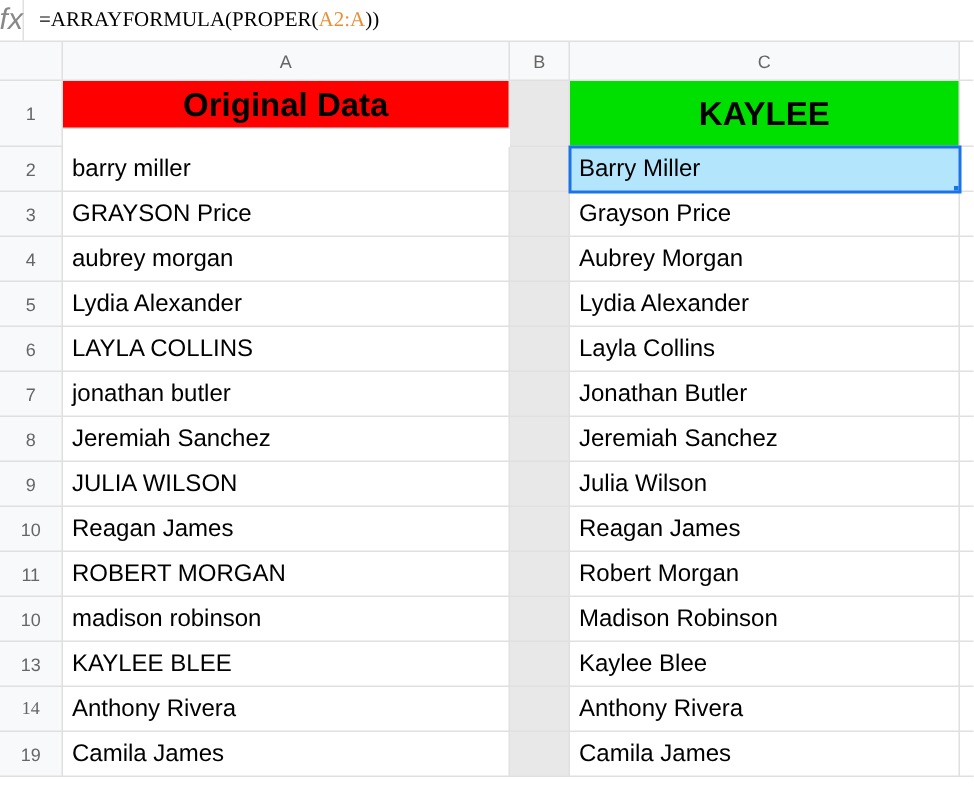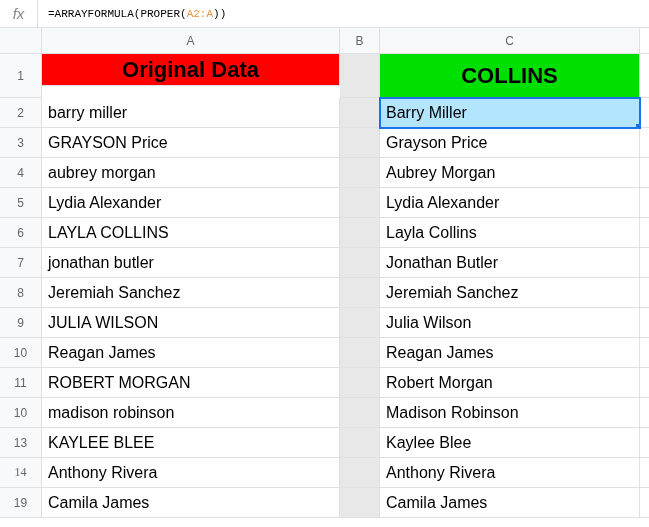--- a/index.html
+++ b/index.html
@@ -1,20 +1,20 @@
 <!DOCTYPE html>
 <html><head>
   <meta charset="utf-8">
   <style>
     * { box-sizing: border-box; margin: 0; padding: 0; }
     body { font-family: Arial, sans-serif; font-size: 14px; background: #fff; width: 649px; }
     
     .formula-bar { display: flex; align-items: center; height: 28px; border-bottom: 1px solid #e0e0e0; background: #fff; }
-    .fx-icon { width: 38px; text-align: center; font-style: italic; color: #888; font-size: 15px; border-right: 1px solid #e0e0e0; height: 100%; display: flex; align-items: center; justify-content: center; }
-    .formula-content { padding-left: 10px; font-family: Liberation Mono, monospace; font-size: 11px; color: #000; }
+    .fx-icon { width: 16px; text-align: center; font-style: italic; color: #888; font-size: 20px; border-right: 1px solid #e0e0e0; height: 100%; display: flex; align-items: center; justify-content: center; }
+    .formula-content { padding-left: 10px; font-family: Liberation Serif, serif; font-size: 14px; color: #000; }
     .formula-content .ref { color: #e69138; }
     
     .sheet { display: grid; grid-template-columns: 42px 298px 40px 260px 9px; }
     
     .col-header { background: #f8f9fa; border-right: 1px solid #e0e0e0; border-bottom: 1px solid #e0e0e0; text-align: center; font-size: 12px; color: #666; height: 26px; display: flex; align-items: center; justify-content: center; }
     .row-header { background: #f8f9fa; border-right: 1px solid #e0e0e0; border-bottom: 1px solid #e0e0e0; text-align: center; font-size: 12px; color: #666; display: flex; align-items: center; justify-content: center; }
     .corner { background: #f8f9fa; border-right: 1px solid #e0e0e0; border-bottom: 1px solid #e0e0e0; }
     
     .cell { border-right: 1px solid #e0e0e0; border-bottom: 1px solid #e0e0e0; padding: 4px 6px; font-size: 16px; color: #000; display: flex; align-items: center; overflow: hidden; white-space: nowrap; }
     
@@ -39,21 +39,21 @@
 
 <div class="sheet" id="sheet">
     <div class="corner"></div>
     <div class="col-header">A</div>
     <div class="col-header">B</div>
     <div class="col-header">C</div>
     <div class="col-header col-filler"></div>
     <div class="row-header header-row" style="height: 44px;">1</div>
     <div class="cell hdr-a header-row" style="height: 32px;">Original Data</div>
     <div class="cell col-b header-row" style="height: 44px;"></div>
-    <div class="cell hdr-c header-row" style="height: 44px;">COLLINS</div>
+    <div class="cell hdr-c header-row" style="height: 44px;">KAYLEE</div>
     <div class="cell col-filler header-row" style="height: 44px;"></div>
     <div class="row-header" style="height: 30px;">2</div>
     <div class="cell" style="height: 30px;">barry miller</div>
     <div class="cell col-b" style="height: 30px;"></div>
     <div class="cell selected" style="height: 30px;">Barry Miller</div>
     <div class="cell col-filler" style="height: 30px;"></div>
     <div class="row-header" style="height: 30px;">3</div>
     <div class="cell" style="height: 30px;">GRAYSON Price</div>
     <div class="cell col-b" style="height: 30px;"></div>
     <div class="cell" style="height: 30px;">Grayson Price</div>

